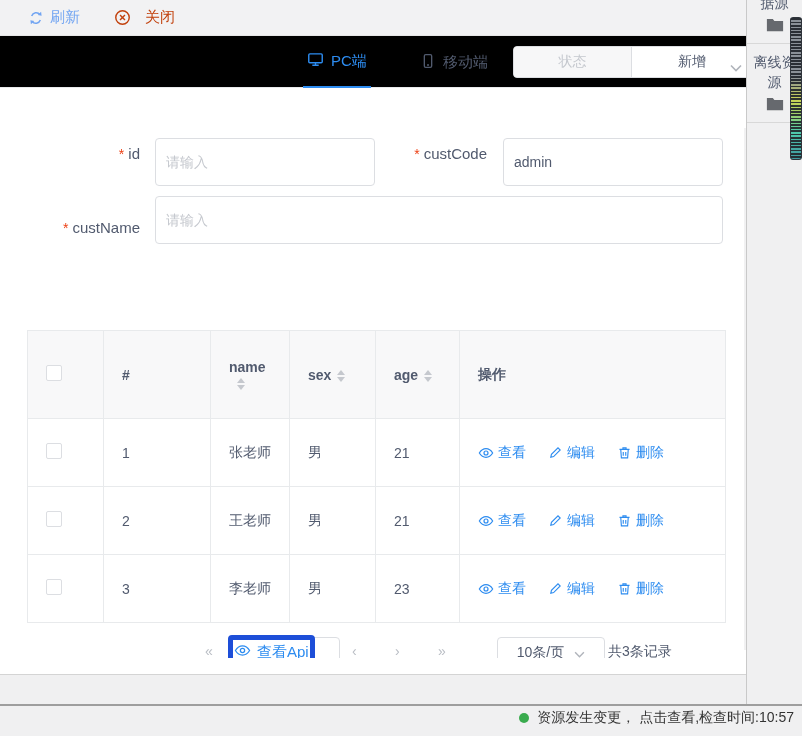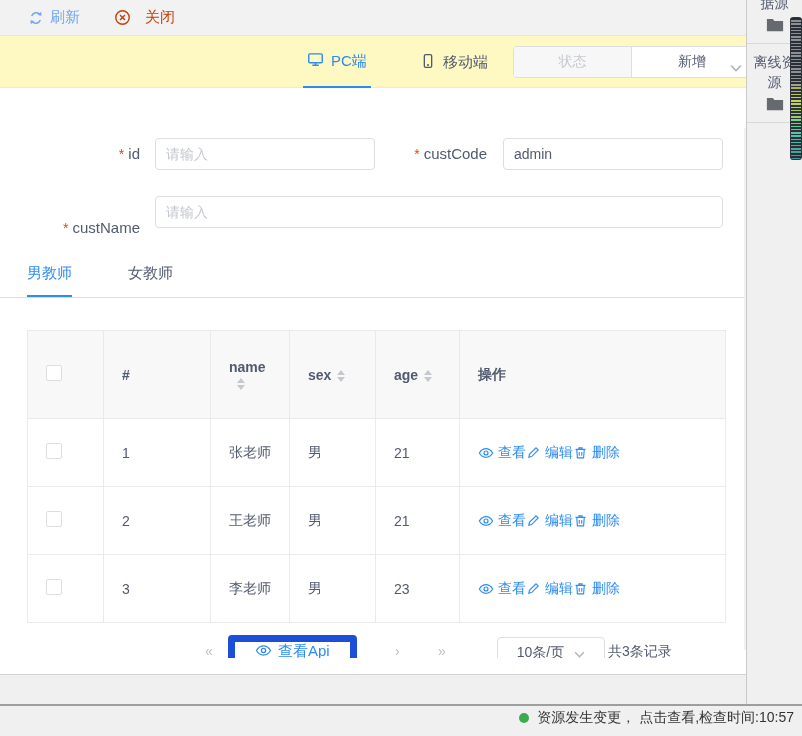--- a/index.html
+++ b/index.html
@@ -8,64 +8,64 @@
   .app { position:relative; width:802px; height:736px; overflow:hidden; background:#fff; }
 
   
   .toolbar { position:absolute; left:0; top:0; width:766px; height:36px; background:#f2f2f3; border-bottom:1px solid #e6e6e6; display:flex; align-items:center; padding-left:28px; gap:34px; }
   .tool-btn { display:flex; align-items:center; gap:6px; font-size:15px; cursor:pointer; }
   .tool-btn.refresh { color:#72a5f2; }
   .tool-btn.close { color:#c2410c;gap:14px; }
   .tool-btn svg { display:block; }
 
   
-  .tabbar { position:absolute; left:0; top:36px; width:766px; height:52px; background:#fef9c3; border-bottom:1px solid #e8eaec; }
+  .tabbar { position:absolute; left:0; top:36px; width:766px; height:52px; background:#000000; border-bottom:1px solid #e8eaec; }
   .dev-tab { position:absolute; top:0; height:52px; display:flex; align-items:center; gap:7px; font-size:15px; cursor:pointer; }
   .dev-tab.pc { left:303px; color:#2d8cf0; border-bottom:2px solid #2d8cf0; padding:0 4px; }
   .dev-tab.mobile { left:420px; color:#515a6e; }
   .combo { position:absolute; left:513px; top:10px; width:240px; height:32px; border:1px solid #dcdee2; border-radius:4px; display:flex; background:#fff; overflow:hidden; }
   .combo .status-half { width:118px; background:#f7f7f8; color:#c5c8ce; display:flex; align-items:center; justify-content:center; border-right:1px solid #dcdee2; font-size:14px; }
   .combo .select-half { flex:1; position:relative; display:flex; align-items:center; justify-content:center; color:#515a6e; cursor:pointer; }
   .combo .select-half .chev { position:absolute; right:10px; top:12px; }
 
   
   .viewport { position:absolute; left:0; top:88px; width:766px; height:570px; background:#fff; overflow:hidden; }
 
   
   .f-label { position:absolute; height:32px; line-height:32px; text-align:right; font-size:15px; color:#515a6e; }
   .req { color:#ed4014; margin-right:4px; font-size:14px; }
-  .f-input { position:absolute; height:32px; border:1px solid #dcdee2; border-radius:4px; padding:0 10px; font-size:14px; color:#515a6e; background:#fff; outline:none; font-family:inherit; }
+  .f-input { position:absolute; height:48px; border:1px solid #dcdee2; border-radius:4px; padding:0 10px; font-size:14px; color:#515a6e; background:#fff; outline:none; font-family:inherit; }
   .f-input::placeholder { color:#c5c8ce; }
 
   
   .t-tabs { position:absolute; left:0; top:160px; width:766px; height:50px; border-bottom:1px solid #dcdee2; }
   .t-tab { position:absolute; top:8px; height:41px; line-height:34px; font-size:15px; cursor:pointer; }
   .t-tab.active { color:#2d8cf0; border-bottom:2px solid #2d8cf0; }
 
   
   table.grid { position:absolute; left:27px; top:242px; width:698px; border-collapse:collapse; background:#fff; table-layout:fixed; }
   table.grid th, table.grid td { border:1px solid #e8eaec; padding-left:18px; text-align:left; font-size:14px; color:#515a6e; }
   table.grid thead th { background:#f8f8f9; height:88px; font-weight:bold; }
   table.grid tbody td { height:68px; font-weight:normal; }
   .col-check { width:76px; } .col-idx { width:107px; } .col-name { width:79px; } .col-sex { width:86px; } .col-age { width:84px; } .col-act { width:266px; }
   .chk { width:16px; height:16px; border:1px solid #dcdee2; border-radius:2px; background:#fff; display:inline-block; cursor:pointer; }
   .sort { display:inline-flex; flex-direction:column; gap:2px; margin-left:6px; vertical-align:middle; }
   .sort i { width:0; height:0; border-left:4px solid transparent; border-right:4px solid transparent; display:block; }
   .sort .up { border-bottom:5px solid #c5c8ce; }
   .sort .dn { border-top:5px solid #c5c8ce; }
   .th-stack { display:flex; flex-direction:column; align-items:flex-start; gap:3px; }
   .th-stack .sort { margin-left:8px; }
-  .acts { display:flex; }
+  .acts { display:flex; gap:22px; }
   .act { display:flex; align-items:center; gap:4px; color:#2d8cf0; cursor:pointer; }
   .act svg { display:block; }
 
   
   .pager-glyph { position:absolute; top:555px; color:#b9bdc4; font-size:14px; cursor:pointer; }
   .page-box { position:absolute; left:288px; top:549px; width:52px; height:32px; border:1px solid #dcdee2; border-radius:4px; background:#fff; }
-  .api-btn { position:absolute; left:228px; top:547px; height:32px; padding:0 20px; background:#fff; border:7px solid #1d4ed8; border-radius:4px; display:flex; align-items:flex-start; gap:6px; color:#2d8cf0; font-size:15px; z-index:5; cursor:pointer; }
+  .api-btn { position:absolute; left:228px; top:547px; height:32px; padding:0 1px; background:#fff; border:5px solid #1d4ed8; border-radius:4px; display:flex; align-items:flex-end; gap:6px; color:#2d8cf0; font-size:15px; z-index:5; cursor:pointer; }
   .size-select { position:absolute; left:497px; top:549px; width:108px; height:32px; border:1px solid #dcdee2; border-radius:4px; background:#fff; display:flex; align-items:center; justify-content:center; gap:10px; color:#515a6e; cursor:pointer; }
   .total-text { position:absolute; left:608px; top:555px; color:#515a6e; }
 
   
   .vscroll { position:absolute; left:744px; top:40px; width:15px; height:522px; background:#f1f1f2; }
   .vscroll .arr { position:absolute; left:3px; width:0; height:0; border-left:5px solid transparent; border-right:5px solid transparent; cursor:pointer; }
   .vscroll .arr.up { top:5px; border-bottom:6px solid #5a5a5a; }
   .vscroll .arr.dn { bottom:5px; border-top:6px solid #5a5a5a; }
   .vscroll .thumb { position:absolute; left:2px; top:16px; width:11px; height:340px; background:#c0c0c0; border-radius:6px; cursor:grab; }
 
@@ -158,28 +158,20 @@
     <div class="f-label" style="left:380px;top:50px;width:107px;">
       <span class="req">*</span><span>custCode</span>
     </div>
     <input class="f-input" style="left: 503px; top: 50px; width: 220px;" value="admin">
 
     <div class="f-label" style="left:0;top:124px;width:140px;">
       <span class="req">*</span><span>custName</span>
     </div>
     <input class="f-input" style="left: 155px; top: 108px; width: 568px;" placeholder="请输入">
 
-    <div class="t-tabs">
-      <div class="t-tab active" style="left:27px;">
-        <span>男教师</span>
-      </div>
-      <div class="t-tab" style="left:128px;">
-        <span>女教师</span>
-      </div>
-    </div>
 
     <table class="grid">
       <colgroup>
         <col class="col-check">
           <col class="col-idx">
           <col class="col-name">
           <col class="col-sex">
           <col class="col-age">
           <col class="col-act">
       </colgroup>

